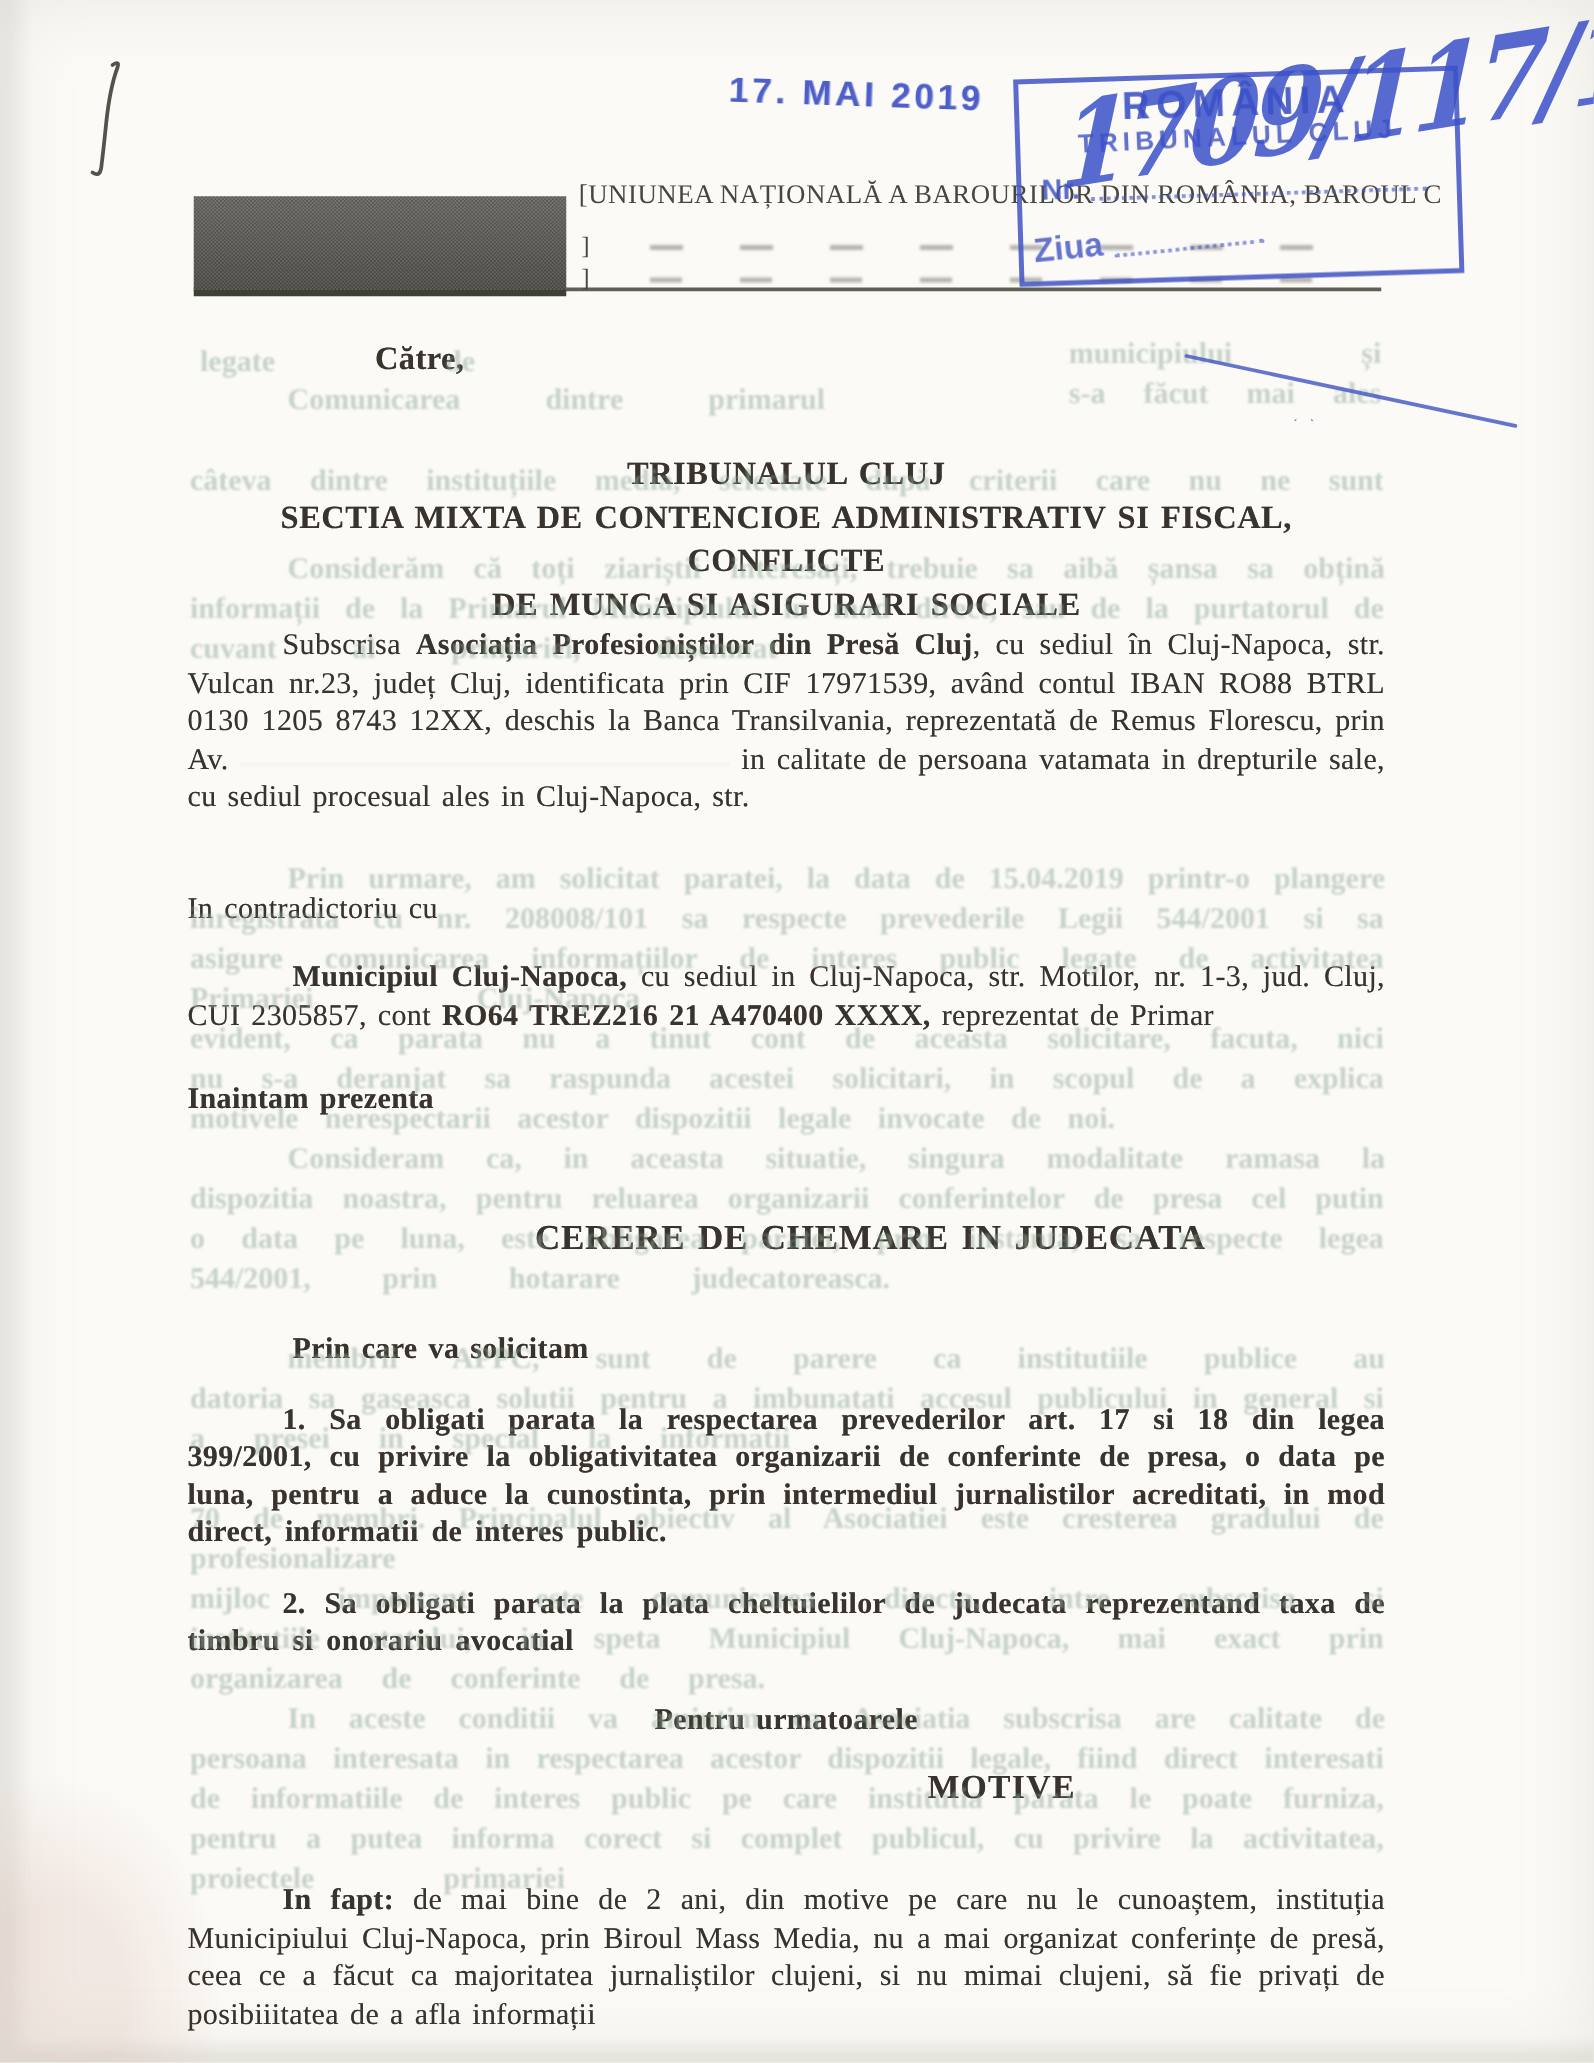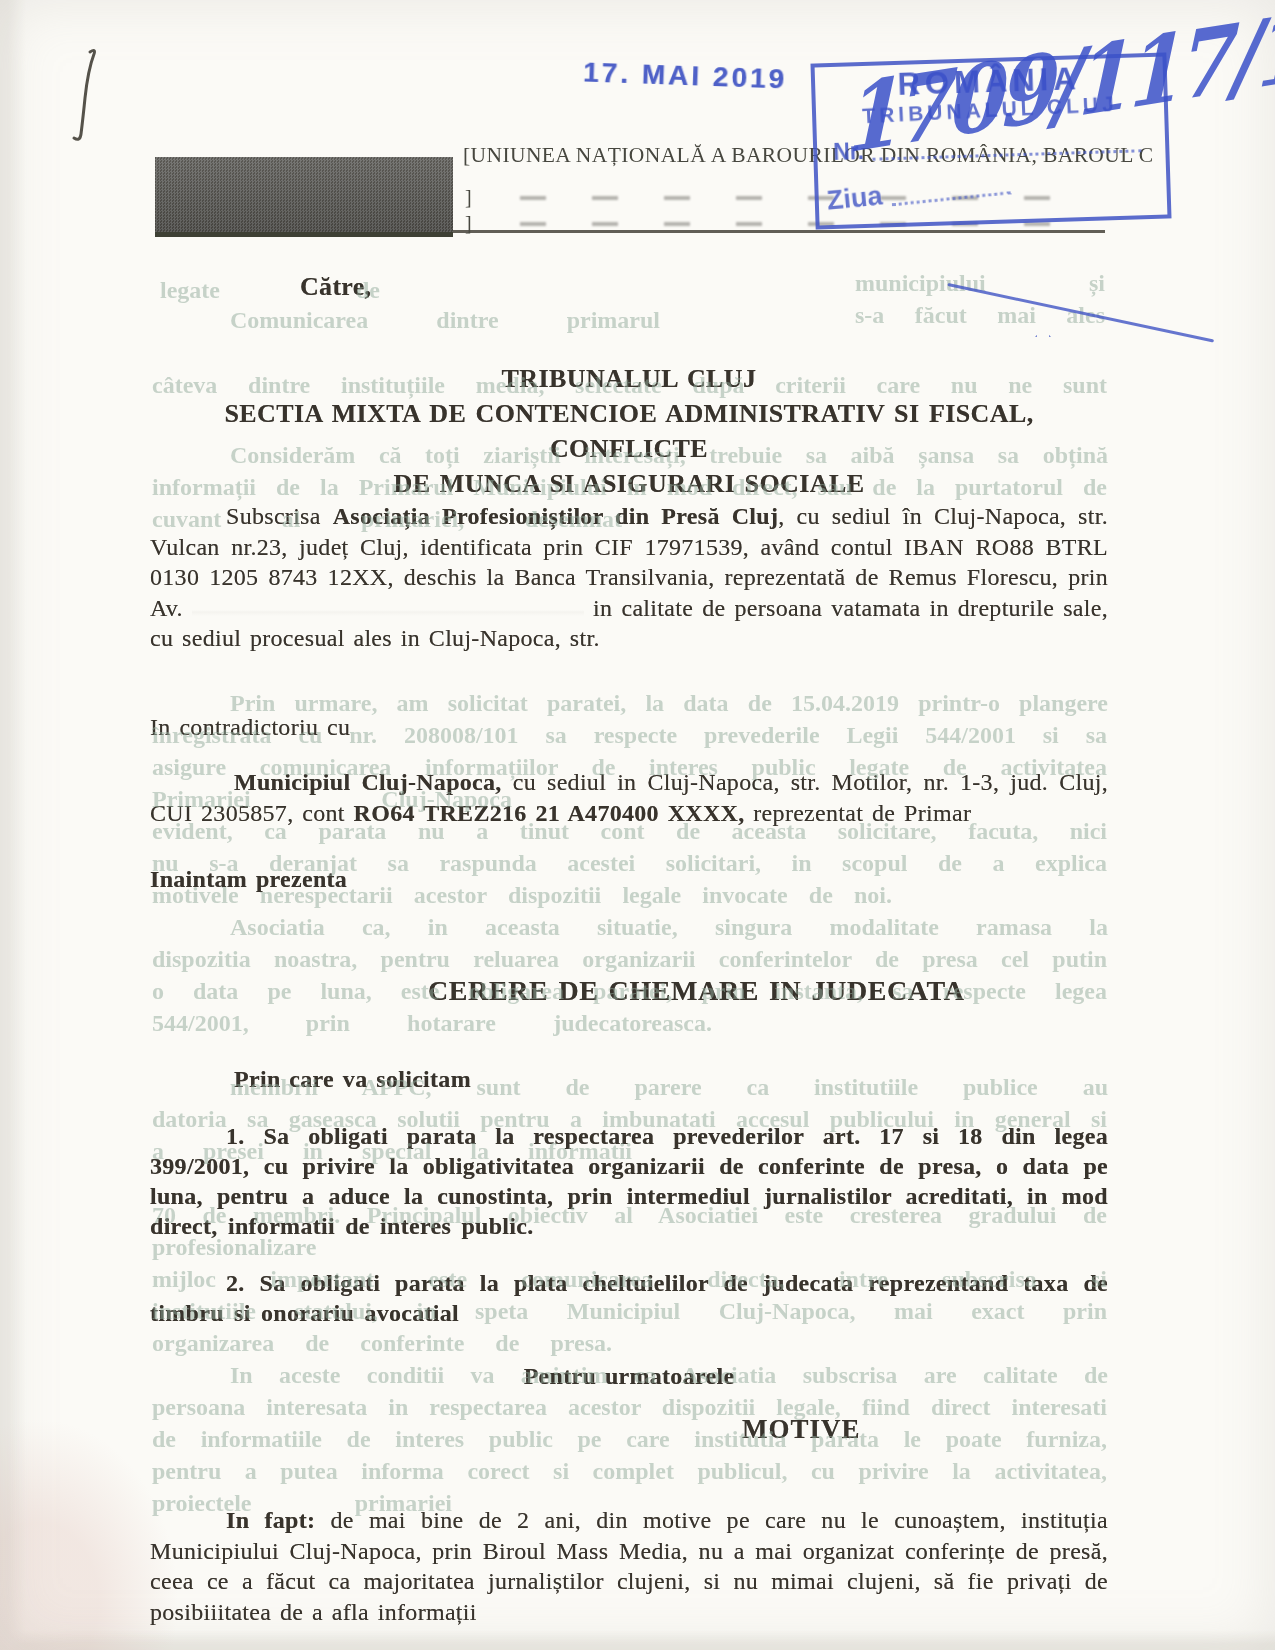--- a/index.html
+++ b/index.html
@@ -138,21 +138,21 @@
       <div class="bleed-line" style="left: 230px; top: 440px; width: 878px;">Considerăm că toți ziariștii interesați, trebuie sa aibă șansa sa obțină</div>
       <div class="bleed-line" style="left: 152px; top: 472px; width: 955px;">informații de la Primarul Municipiului in mod direct, sau de la purtatorul de</div>
       <div class="bleed-line" style="left: 152px; top: 504px; width: 470px;">cuvant al primariei, desemnat</div>
       <div class="bleed-line" style="left: 230px; top: 688px; width: 878px;">Prin urmare, am solicitat paratei, la data de 15.04.2019 printr-o plangere</div>
       <div class="bleed-line" style="left: 152px; top: 720px; width: 955px;">înregistrata cu nr. 208008/101 sa respecte prevederile Legii 544/2001 si sa</div>
       <div class="bleed-line" style="left: 152px; top: 752px; width: 955px;">asigure comunicarea informațiilor de interes public legate de activitatea</div>
       <div class="bleed-line" style="left: 152px; top: 784px; width: 360px;">Primariei Cluj-Napoca</div>
       <div class="bleed-line" style="left: 152px; top: 816px; width: 955px;">evident, ca parata nu a tinut cont de aceasta solicitare, facuta, nici</div>
       <div class="bleed-line" style="left: 152px; top: 848px; width: 955px;">nu s-a deranjat sa raspunda acestei solicitari, in scopul de a explica</div>
       <div class="bleed-line" style="left: 152px; top: 880px; width: 740px;">motivele nerespectarii acestor dispozitii legale invocate de noi.</div>
-      <div class="bleed-line" style="left: 230px; top: 912px; width: 878px;">Asociatia ca, in aceasta situatie, singura modalitate ramasa la</div>
+      <div class="bleed-line" style="left: 230px; top: 912px; width: 878px;">Consideram ca, in aceasta situatie, singura modalitate ramasa la</div>
       <div class="bleed-line" style="left: 152px; top: 944px; width: 955px;">dispozitia noastra, pentru  reluarea organizarii conferintelor de presa cel putin</div>
       <div class="bleed-line" style="left: 152px; top: 976px; width: 955px;">o data pe luna, este obligarea paratei, prin instanta, sa respecte legea</div>
       <div class="bleed-line" style="left: 152px; top: 1008px; width: 560px;">544/2001, prin hotarare judecatoreasca.</div>
       <div class="bleed-line" style="left: 230px; top: 1072px; width: 878px;">membrii APPC, sunt de parere ca institutiile publice au</div>
       <div class="bleed-line" style="left: 152px; top: 1104px; width: 955px;">datoria sa gaseasca solutii pentru a imbunatati accesul publicului in general si</div>
       <div class="bleed-line" style="left: 152px; top: 1136px; width: 480px;">a presei in special la informatii</div>
       <div class="bleed-line" style="left: 152px; top: 1200px; width: 955px;">70 de membri. Principalul obiectiv al Asociatiei este cresterea gradului de</div>
       <div class="bleed-line" style="left: 152px; top: 1232px; width: 280px;">profesionalizare</div>
       <div class="bleed-line" style="left: 152px; top: 1264px; width: 955px;">mijloc important este comunicarea directa, intre subscrisa si</div>
       <div class="bleed-line" style="left: 152px; top: 1296px; width: 955px;">institutiile statului, in speta Municipiul Cluj-Napoca, mai exact prin</div>

